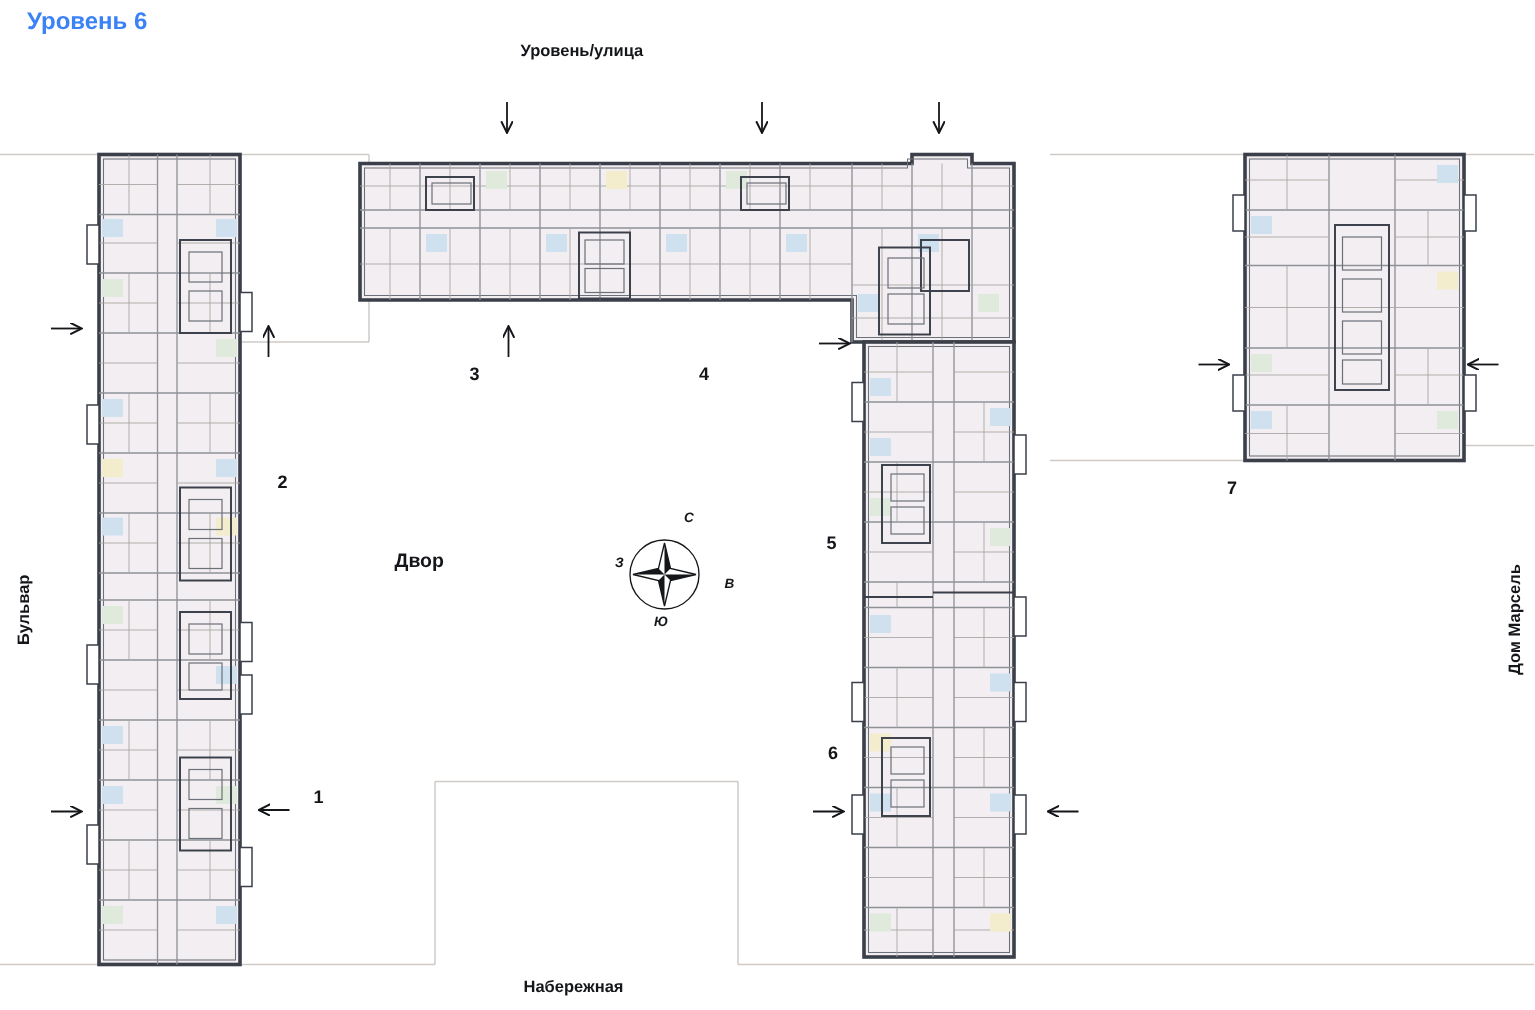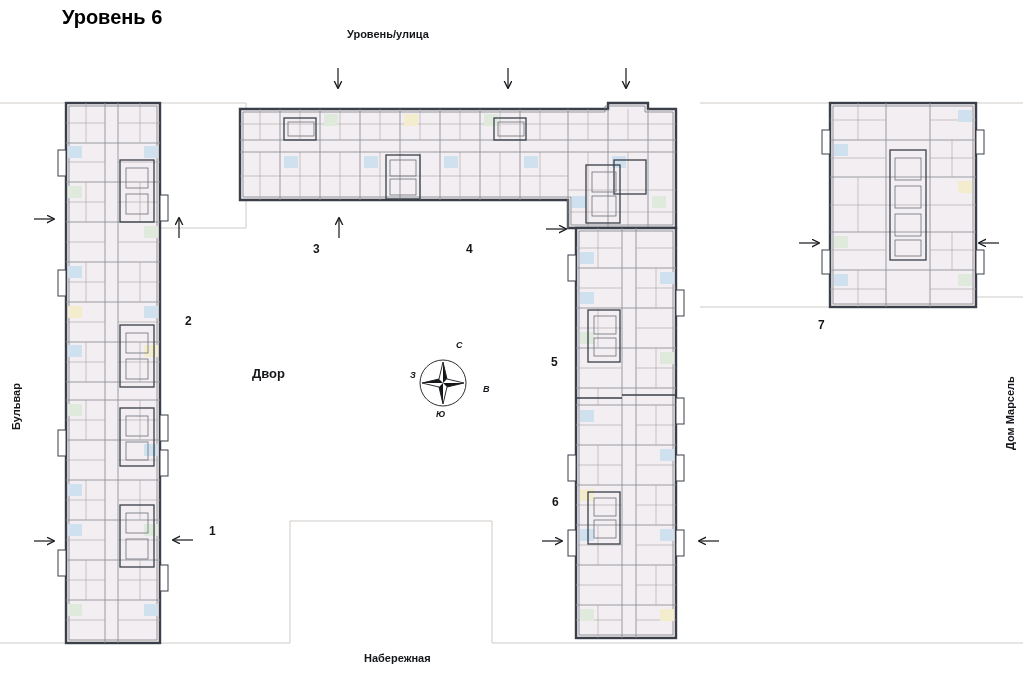--- a/index.html
+++ b/index.html
@@ -25,24 +25,23 @@
     position: absolute;
     font-size: 11px;
     font-weight: bold;
     color: #14161a;
     white-space: nowrap;
   }
   .title {
     position: absolute;
     left: 18px;
     top: 6px;
-    font-size: 20px;
+    font-size: 16px;
     font-weight: bold;
-    color: #000000;
-    margin-left: 44px;
+    color: #3b82f6;
   }
   .num {
     position: absolute;
     font-size: 12px;
     font-weight: bold;
     color: #14161a;
   }
   .rot-left {
     transform: rotate(-90deg);
     transform-origin: left top;
@@ -454,24 +453,24 @@
     <circle cx="0" cy="0" r="23" fill="none" stroke="#14161a" stroke-width="0.9"></circle>
     <path d="M0,-21 L4,-4 L21,0 L4,4 L0,21 L-4,4 L-21,0 L-4,-4 Z" fill="#ffffff" stroke="#14161a" stroke-width="0.9"></path>
     <path d="M0,-21 L4,-4 L0,0 Z" fill="#14161a"></path>
     <path d="M0,21 L-4,4 L0,0 Z" fill="#14161a"></path>
     <path d="M21,0 L4,4 L0,0 Z" fill="#14161a"></path>
     <path d="M-21,0 L-4,-4 L0,0 Z" fill="#14161a"></path>
   </g>
 </svg>
 
 <div class="lbl" style="left:347px; top:28px;">Уровень/улица</div>
-<div class="lbl" style="left:364px; top:652px;">Набережная</div>
+<div class="lbl" style="left:349px; top:652px;">Набережная</div>
 <div class="lbl rot-left" style="left:10px; top:430px;">Бульвар</div>
 <div class="lbl rot-right" style="left:1004px; top:450px;">Дом Марсель</div>
-<div class="courtyard-label" style="left:252px; top:366px;">Двор</div>
+<div class="courtyard-label" style="left:263px; top:366px;">Двор</div>
 
 <div class="num" style="left:209px; top:524px;">1</div>
 <div class="num" style="left:185px; top:314px;">2</div>
 <div class="num" style="left:313px; top:242px;">3</div>
 <div class="num" style="left:466px; top:242px;">4</div>
 <div class="num" style="left:551px; top:355px;">5</div>
 <div class="num" style="left:552px; top:495px;">6</div>
 <div class="num" style="left:818px; top:318px;">7</div>
 
 <div class="compass-letter" style="left:456px; top:340px;">С</div>

